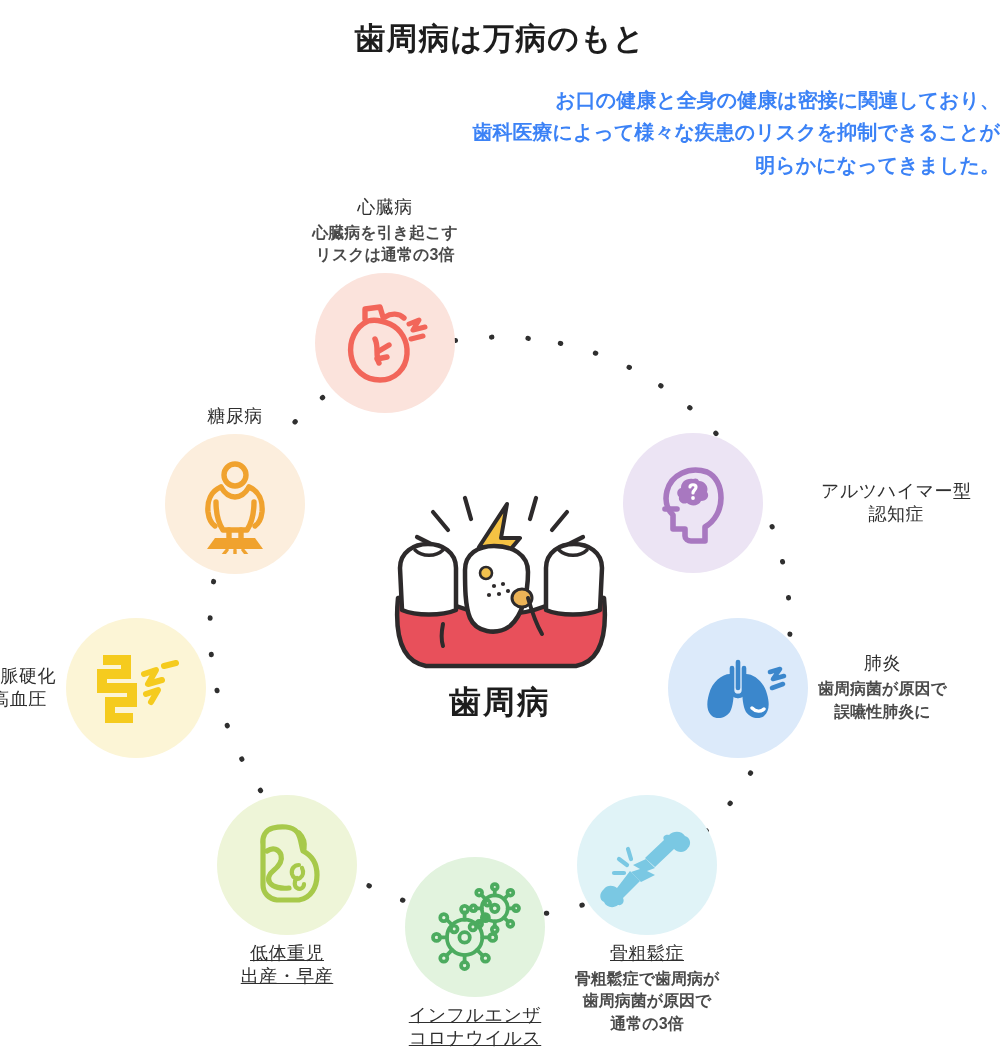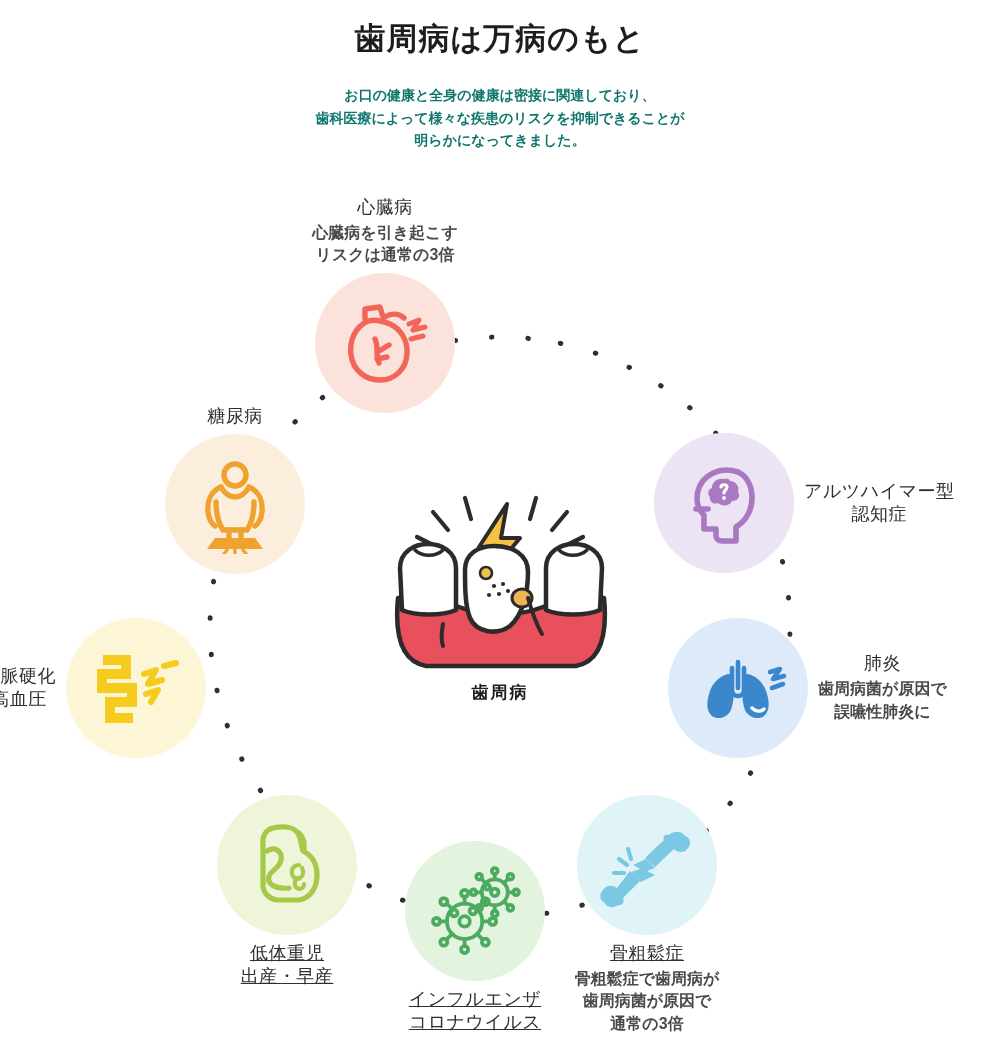--- a/index.html
+++ b/index.html
@@ -29,24 +29,25 @@
     margin: 0;
     padding-top: 6px;
     font-size: 31px;
     font-weight: 700;
     letter-spacing: 1px;
     color: #1d1d1d;
   }
   #page-subtitle {
     margin: 0;
     padding-top: 24px;
-    font-size: 14px;
+    font-size: 20px;
     font-weight: 700;
     line-height: 1.62;
-    color: #0f766e;
+    color: #3b82f6;
+    text-align: right;
   }
   #page-subtitle span { display: block; }
 
   
   #wheel {
     position: absolute;
     left: 0;
     top: 175px;
     width: 1000px;
     height: 889px;
@@ -66,21 +67,21 @@
     width: 260px;
     text-align: center;
   }
   #center-illustration {
     width: 260px;
     height: 185px;
     position: relative;
     margin: 0 auto;
   }
   #center-label {
-    font-size: 17px;
+    font-size: 32px;
     font-weight: 700;
     color: #1d1d1d;
     letter-spacing: 2px;
     margin-top: 6px;
   }
 
   
   .node {
     position: absolute;
     width: 300px;
@@ -211,21 +212,21 @@
         </g>
         <g fill="none" stroke="#f2665a" stroke-width="5" stroke-linecap="round" stroke-linejoin="round">
           <path d="M74 31 L84 27 L78 37 L90 34"></path>
           <path d="M76 46 L88 43"></path>
         </g>
       </svg>
     </div>
   </div>
 
 
-  <div class="node side right" style="left:654px; top:258px;">
+  <div class="node side right" style="left:623px; top:258px;gap:48px;">
     <div class="bubble" style="background:#ece4f4">
       <svg viewBox="0 0 100 100" width="100" height="100">
         <path d="M64 19 C46 13 28 22 24 38 C21 50 26 58 30 62 L30 76 L42 76 L42 83
                  C42 86 45 88 48 88 L62 88 L62 74 C72 68 78 57 78 45 C78 33 73 23 64 19 Z" fill="none" stroke="#a878c0" stroke-width="5.6" stroke-linejoin="round" stroke-linecap="round"></path>
         <path d="M22 56 L34 56" fill="none" stroke="#a878c0" stroke-width="5.6" stroke-linecap="round"></path>
         <path d="M50 26 C43 25 38 29 38 35 C34 36 33 41 36 44 C35 48 39 52 44 50
                  C48 54 56 53 58 48 C64 48 67 43 64 39 C66 34 62 28 56 28 C55 25 52 25 50 26 Z" fill="#a878c0"></path>
         <path d="M47 34 C47 31 53 31 53 34 C53 37 50 37 50 40" fill="none" stroke="#ffffff" stroke-width="3.2" stroke-linecap="round"></path>
         <circle cx="50" cy="45" r="1.9" fill="#ffffff"></circle>
       </svg>
@@ -278,21 +279,21 @@
           <line x1="17" y1="58" x2="27" y2="58"></line>
         </g>
       </svg>
     </div>
     <div class="node-title">骨粗鬆症</div>
     <div class="node-desc">骨粗鬆症で歯周病が
 歯周病菌が原因で
 通常の3倍</div>
   </div>
 
-  <div class="node txt-below" style="left:475px; top:666px;">
+  <div class="node txt-below" style="left:475px; top:682px;">
     <div class="bubble" style="background:#e2f3de">
       <svg viewBox="0 0 100 100" width="104" height="104">
         <g fill="none" stroke="#4cab5f" stroke-width="3.6" stroke-linecap="round">
 
           <circle cx="40" cy="60" r="17"></circle>
           <circle cx="40" cy="60" r="5"></circle>
           <circle cx="30" cy="52" r="3.2"></circle>
           <circle cx="48" cy="50" r="3.2"></circle>
           <g>
             <line x1="40" y1="43" x2="40" y2="36"></line>

